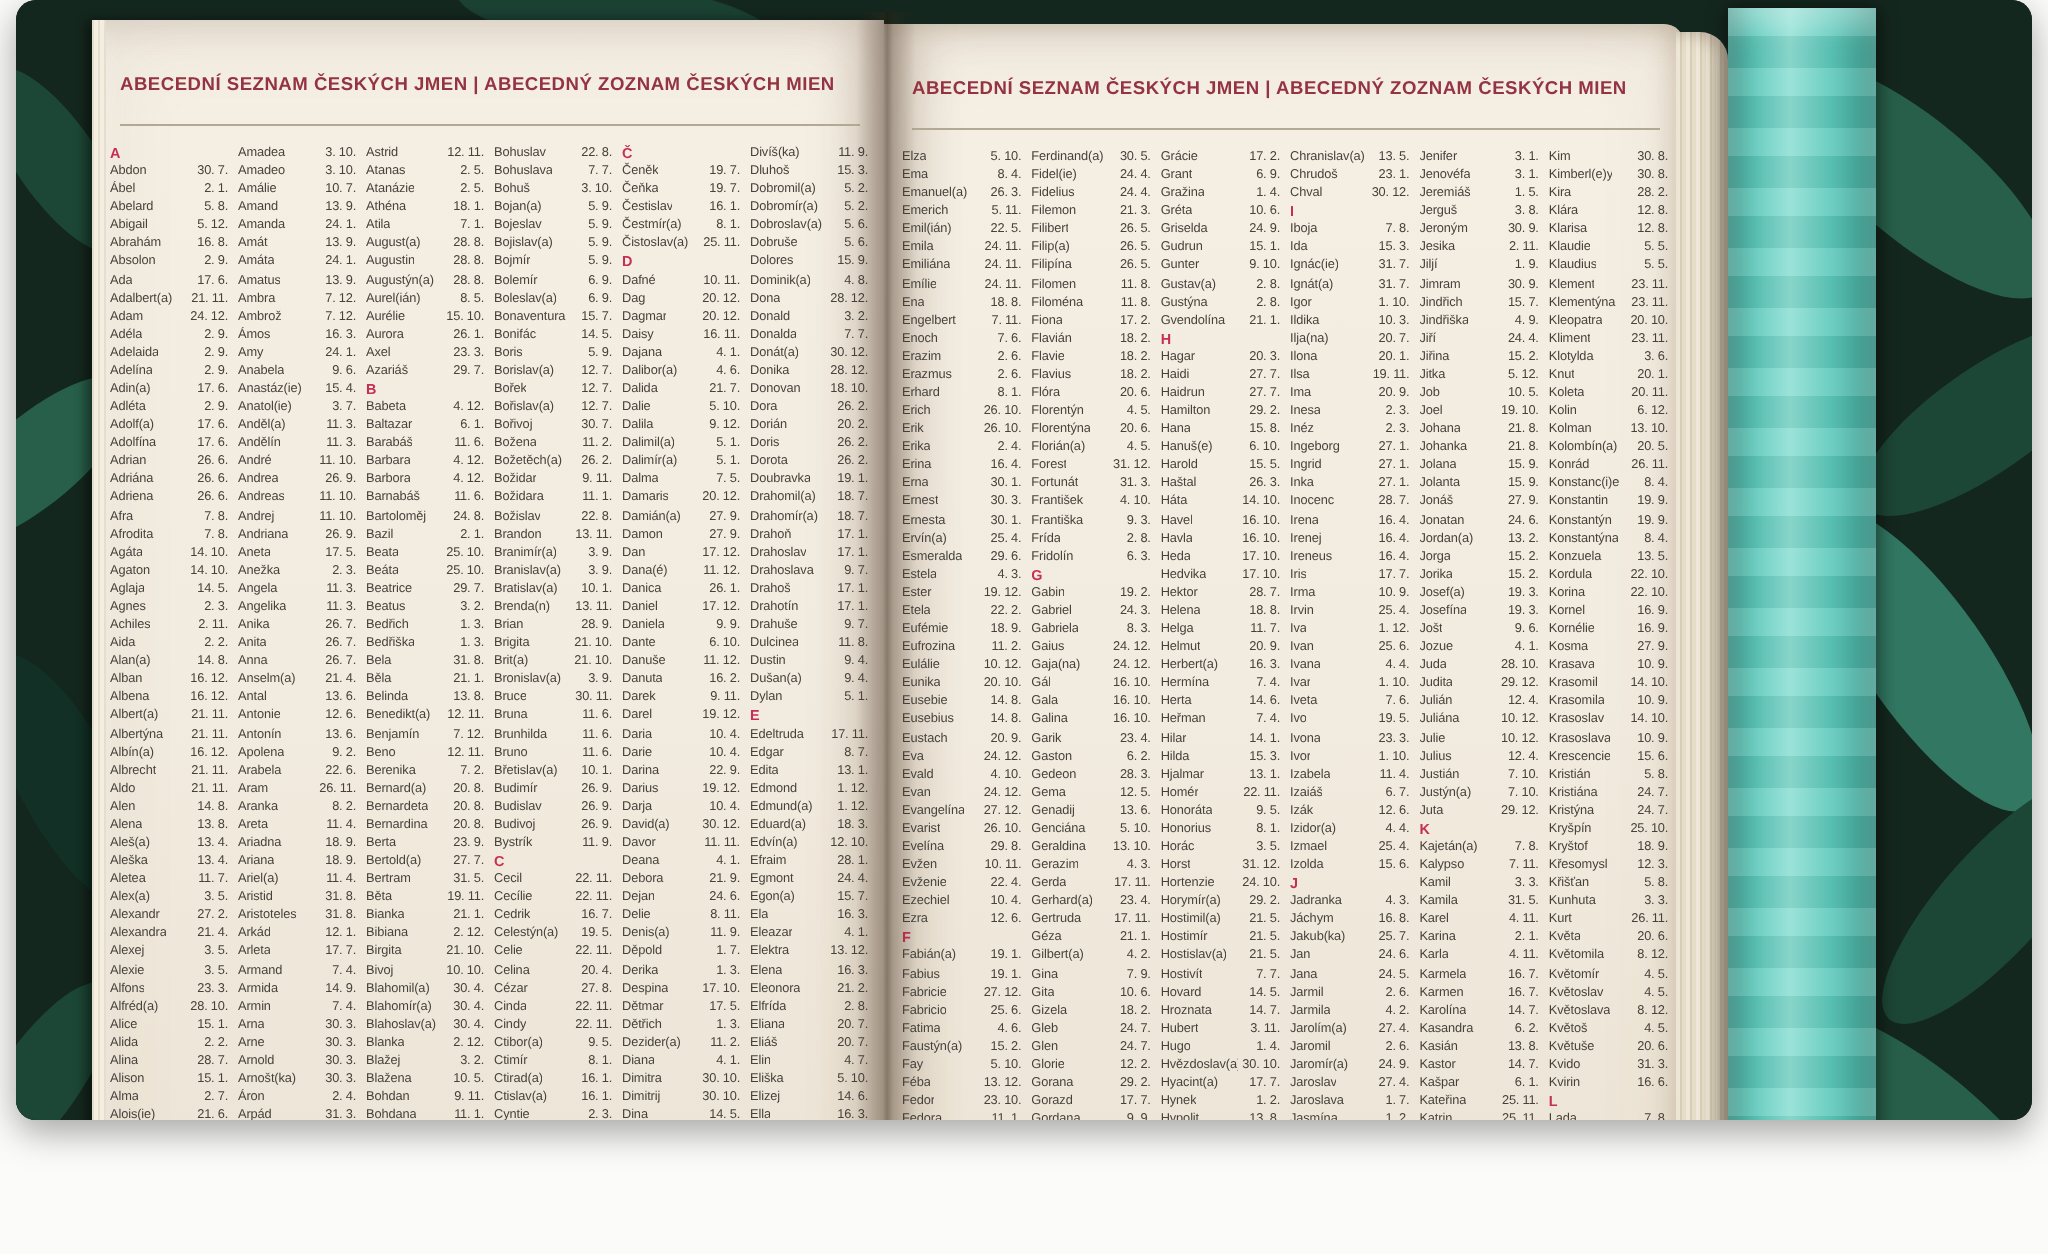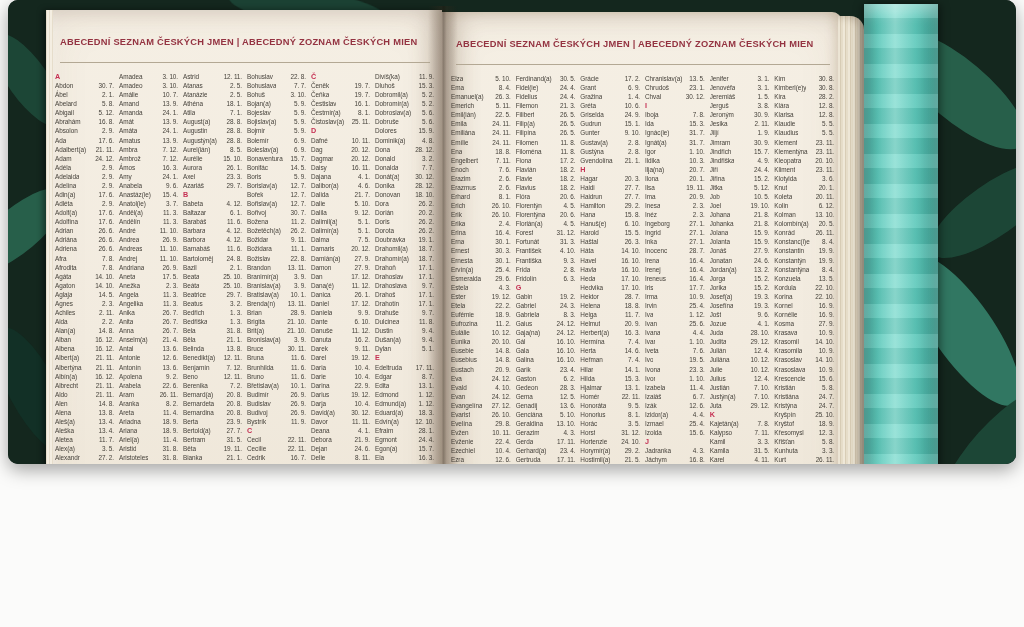--- a/index.html
+++ b/index.html
@@ -5,21 +5,21 @@
   :root{
     --cover:#14271e; --leaf1:#1e4a39; --leaf2:#2a6650; --leaf3:#123227; --leaf4:#35806a;
     --page:#f2ebdf; --ink:#46423b; --maroon:#943341; --section:#c52f52;
     --ribbon-light:#8fe0d5; --ribbon-mid:#5cc8ba; --ribbon-dark:#3a9d90;
     --elastic:#aeb2b5;
   }
   *{margin:0;padding:0;box-sizing:border-box}
   html,body{width:1024px;height:627px;overflow:hidden;background:#fbfbfa;
     font-family:"Liberation Sans",sans-serif;}
   .scene{position:relative;width:1024px;height:627px;}
-  .book{position:absolute;left:8px;top:0;width:1008px;height:464px;border-radius:10px;
+  .book{position:absolute;left:8px;top:0;width:1008px;height:560px;border-radius:10px;
     background:var(--cover);box-shadow:0 6px 18px rgba(0,0,0,.35);overflow:hidden;}
   .cover-art{position:absolute;inset:0;z-index:0;}
   
   .page{position:absolute;z-index:2;background:
      linear-gradient(180deg,#f5efe4 0%,#f2ebdf 55%,#ece4d5 100%);
     }
   .page-left{left:38px;top:10px;width:396px;height:600px;border-radius:3px 0 0 3px;
     box-shadow:inset -14px 0 20px rgba(95,70,45,.22), inset 0 0 45px rgba(120,90,60,.10),
                inset 10px 0 8px rgba(255,255,255,.25), -3px 0 6px rgba(0,0,0,.45);}
   .page-left::before{content:"";position:absolute;left:0;top:0;bottom:0;width:7px;

